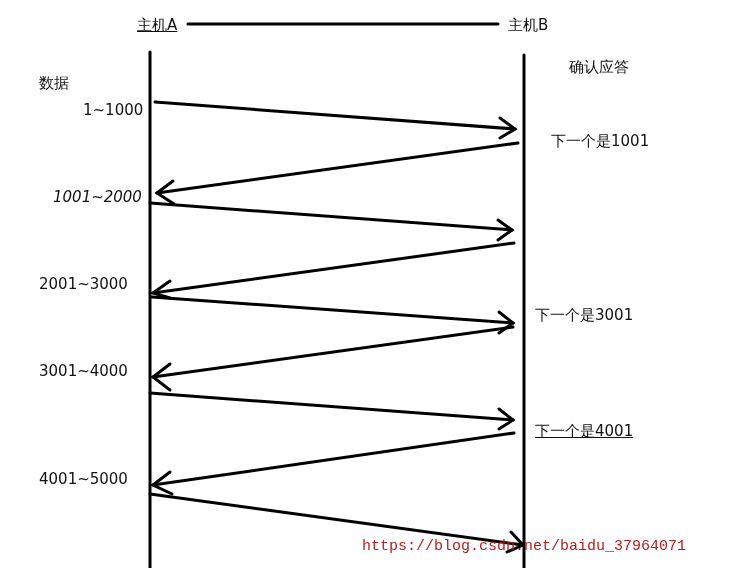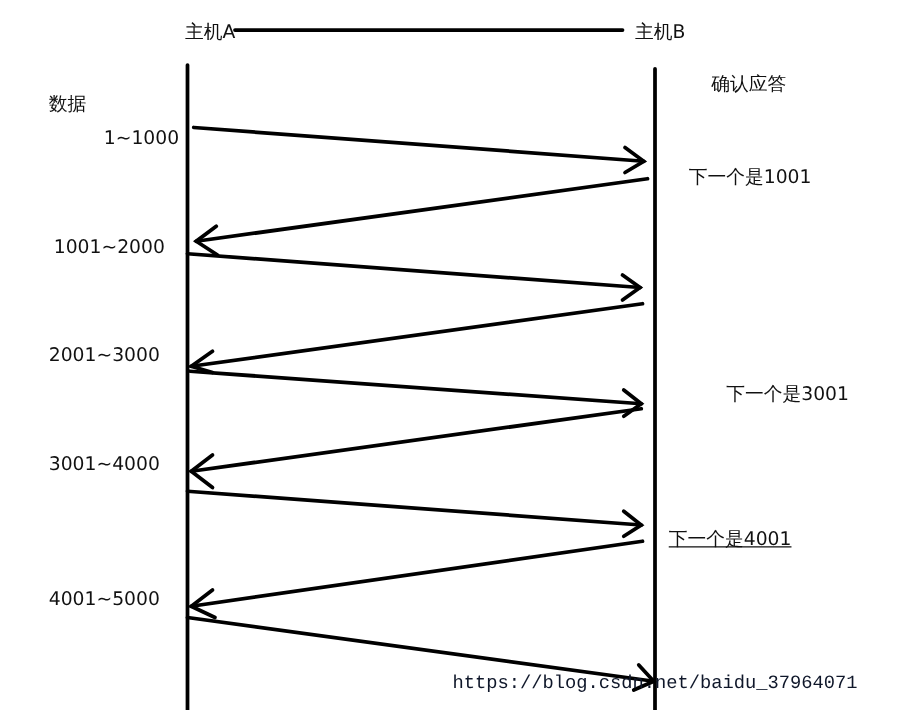--- a/index.html
+++ b/index.html
@@ -1,19 +1,19 @@
 <!DOCTYPE html>
 <html><head>
 <meta charset="utf-8">
 <style>
   html,body{margin:0;padding:0;background:#fff;}
   #stage{position:relative;width:733px;height:568px;overflow:hidden;background:#fff;font-family:"DejaVu Sans","Liberation Sans",sans-serif;color:#111;}
   .lbl{position:absolute;font-size:15px;line-height:18px;white-space:nowrap;}
   svg{position:absolute;left:0;top:0;}
-  .wm{position:absolute;font-family:"Liberation Mono","DejaVu Sans Mono",monospace;font-size:15px;color:#0f172a;white-space:nowrap;}
+  .wm{position:absolute;font-family:"Liberation Mono","DejaVu Sans Mono",monospace;font-size:15px;color:#b91c1c;white-space:nowrap;}
 </style>
 </head>
 <body>
 
 <div id="stage">
   <svg width="733" height="568">
     <g stroke="#000" stroke-width="3" fill="none" stroke-linecap="round">
       <line x1="188" y1="24" x2="498" y2="24"></line>
       <line x1="150" y1="52" x2="150" y2="568"></line>
       <line x1="524" y1="55" x2="524" y2="568"></line>
@@ -40,30 +40,30 @@
       <polyline points="499,409 513,420 499,429"></polyline>
 
       <line x1="514" y1="433" x2="153" y2="485"></line>
       <polyline points="170,472 153,485 172,494"></polyline>
 
       <line x1="150" y1="494" x2="523" y2="545"></line>
       <polyline points="511,532 523,545 507,552"></polyline>
     </g>
   </svg>
 
-  <div class="lbl" style="left:148px;top:16px;">主机A</div>
+  <div class="lbl" style="left:137px;top:16px;text-decoration:underline;">主机A</div>
   <div class="lbl" style="left:508px;top:16px;">主机B</div>
 
   <div class="lbl" style="left:39px;top:74px;">数据</div>
   <div class="lbl" style="left:569px;top:58px;">确认应答</div>
 
   <div class="lbl" style="left:39px;top:101px;margin-left:44px;">1~1000</div>
-  <div class="lbl" style="left:43px;top:188px;">1001~2000</div>
+  <div class="lbl" style="left:53px;top:188px;font-style:italic;">1001~2000</div>
   <div class="lbl" style="left:39px;top:275px;">2001~3000</div>
   <div class="lbl" style="left:39px;top:362px;">3001~4000</div>
   <div class="lbl" style="left:39px;top:470px;">4001~5000</div>
 
   <div class="lbl" style="left:535px;top:132px;margin-left:16px;">下一个是1001</div>
-  <div class="lbl" style="left:535px;top:306px;margin-left:46px;">下一个是3001</div>
+  <div class="lbl" style="left:535px;top:306px;">下一个是3001</div>
   <div class="lbl" style="left:535px;top:422px;text-decoration:underline;">下一个是4001</div>
 
   <div class="wm" style="left:362px;top:538px;">https://blog.csdn.net/baidu_37964071</div>
 </div>
 
 </body></html>

